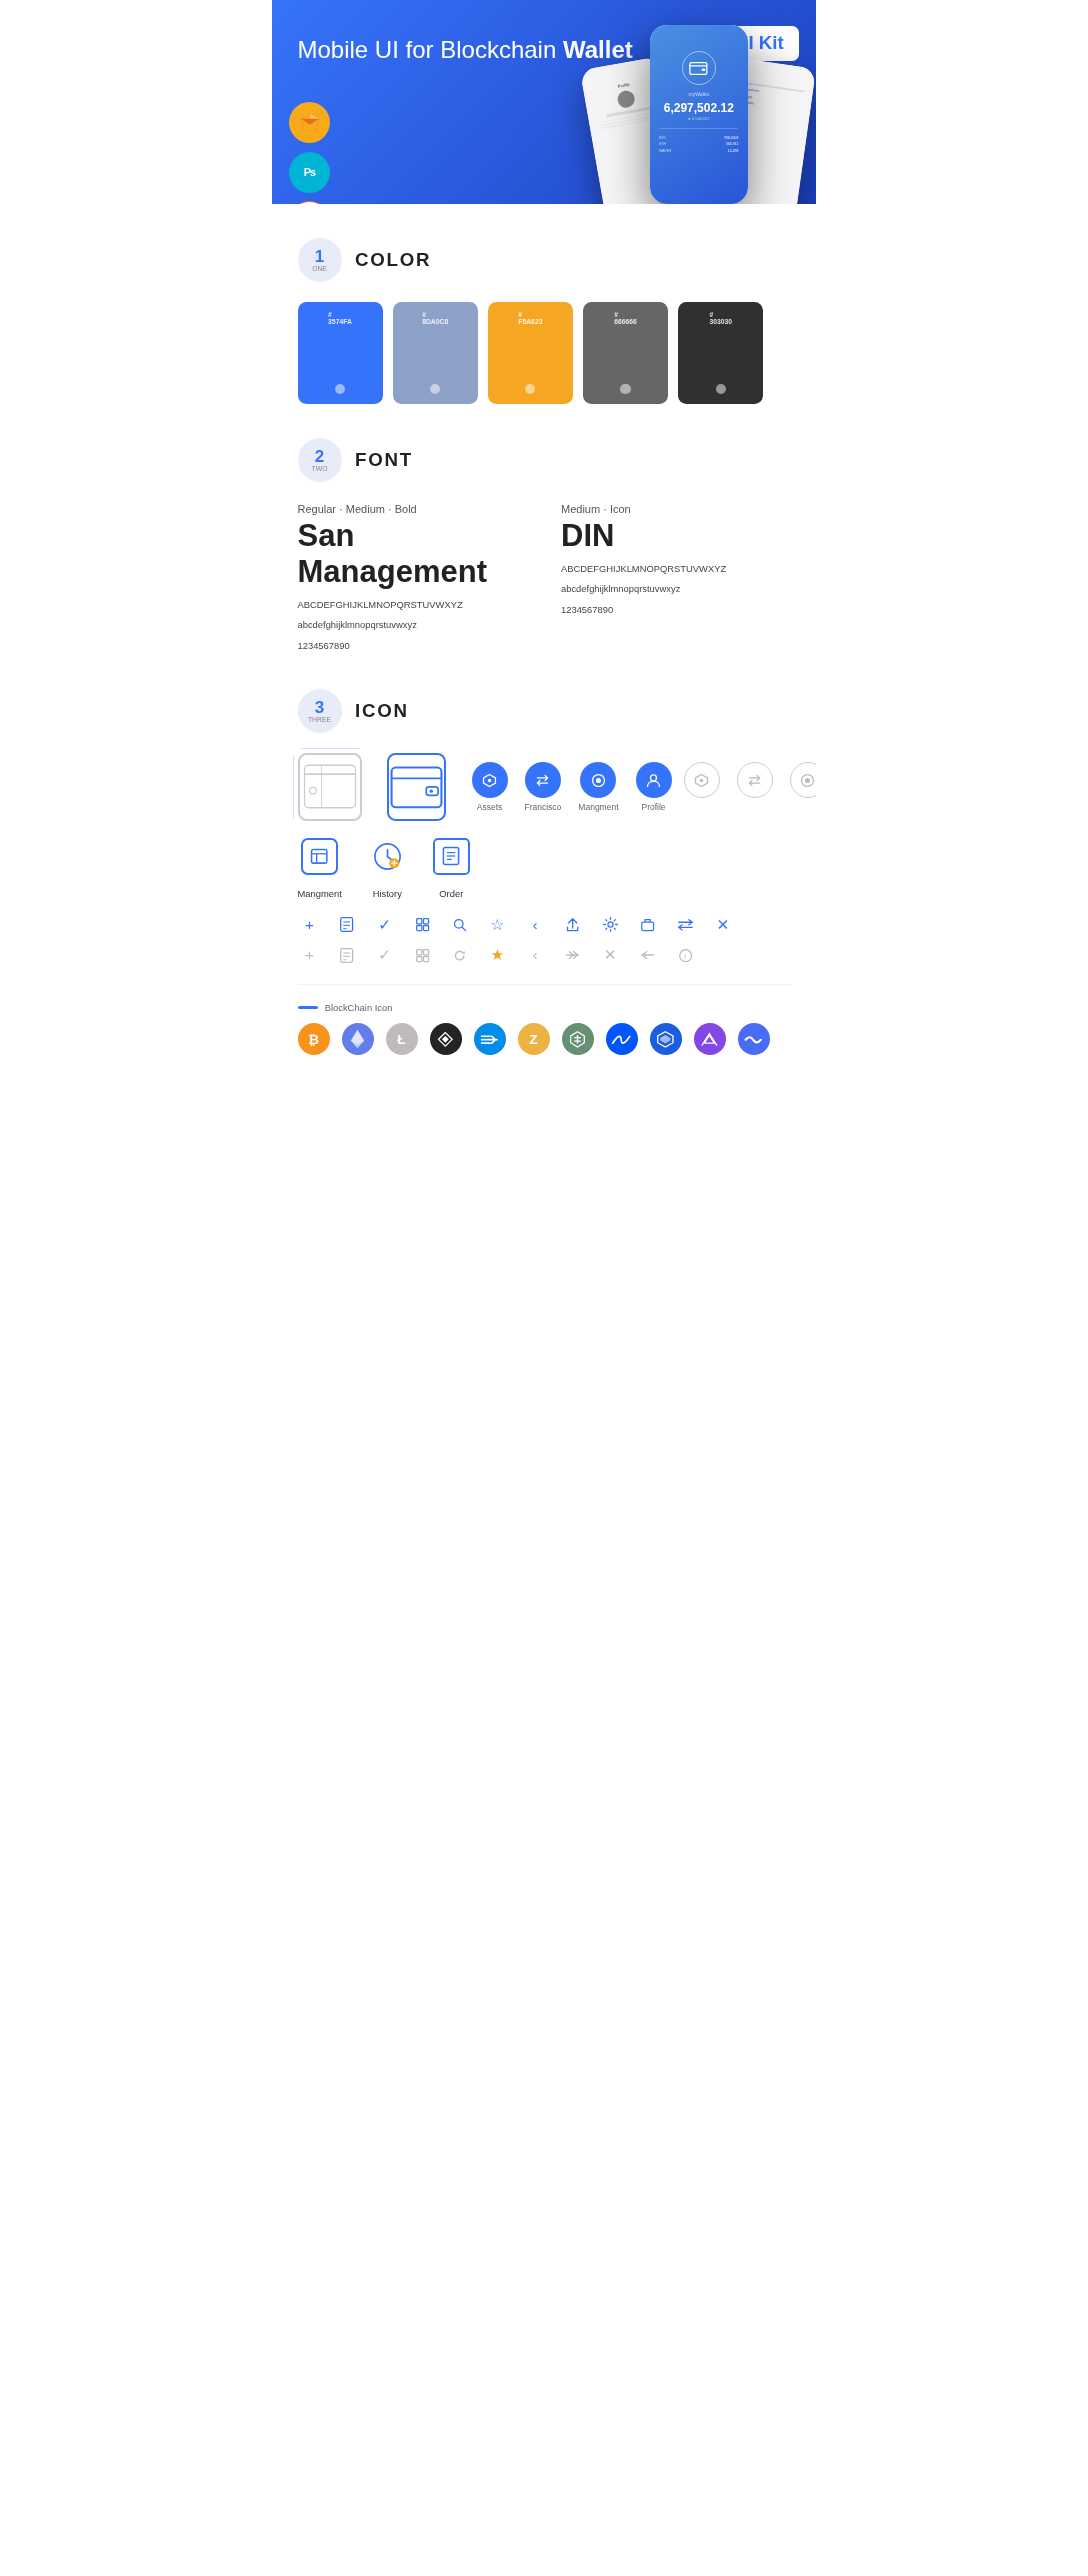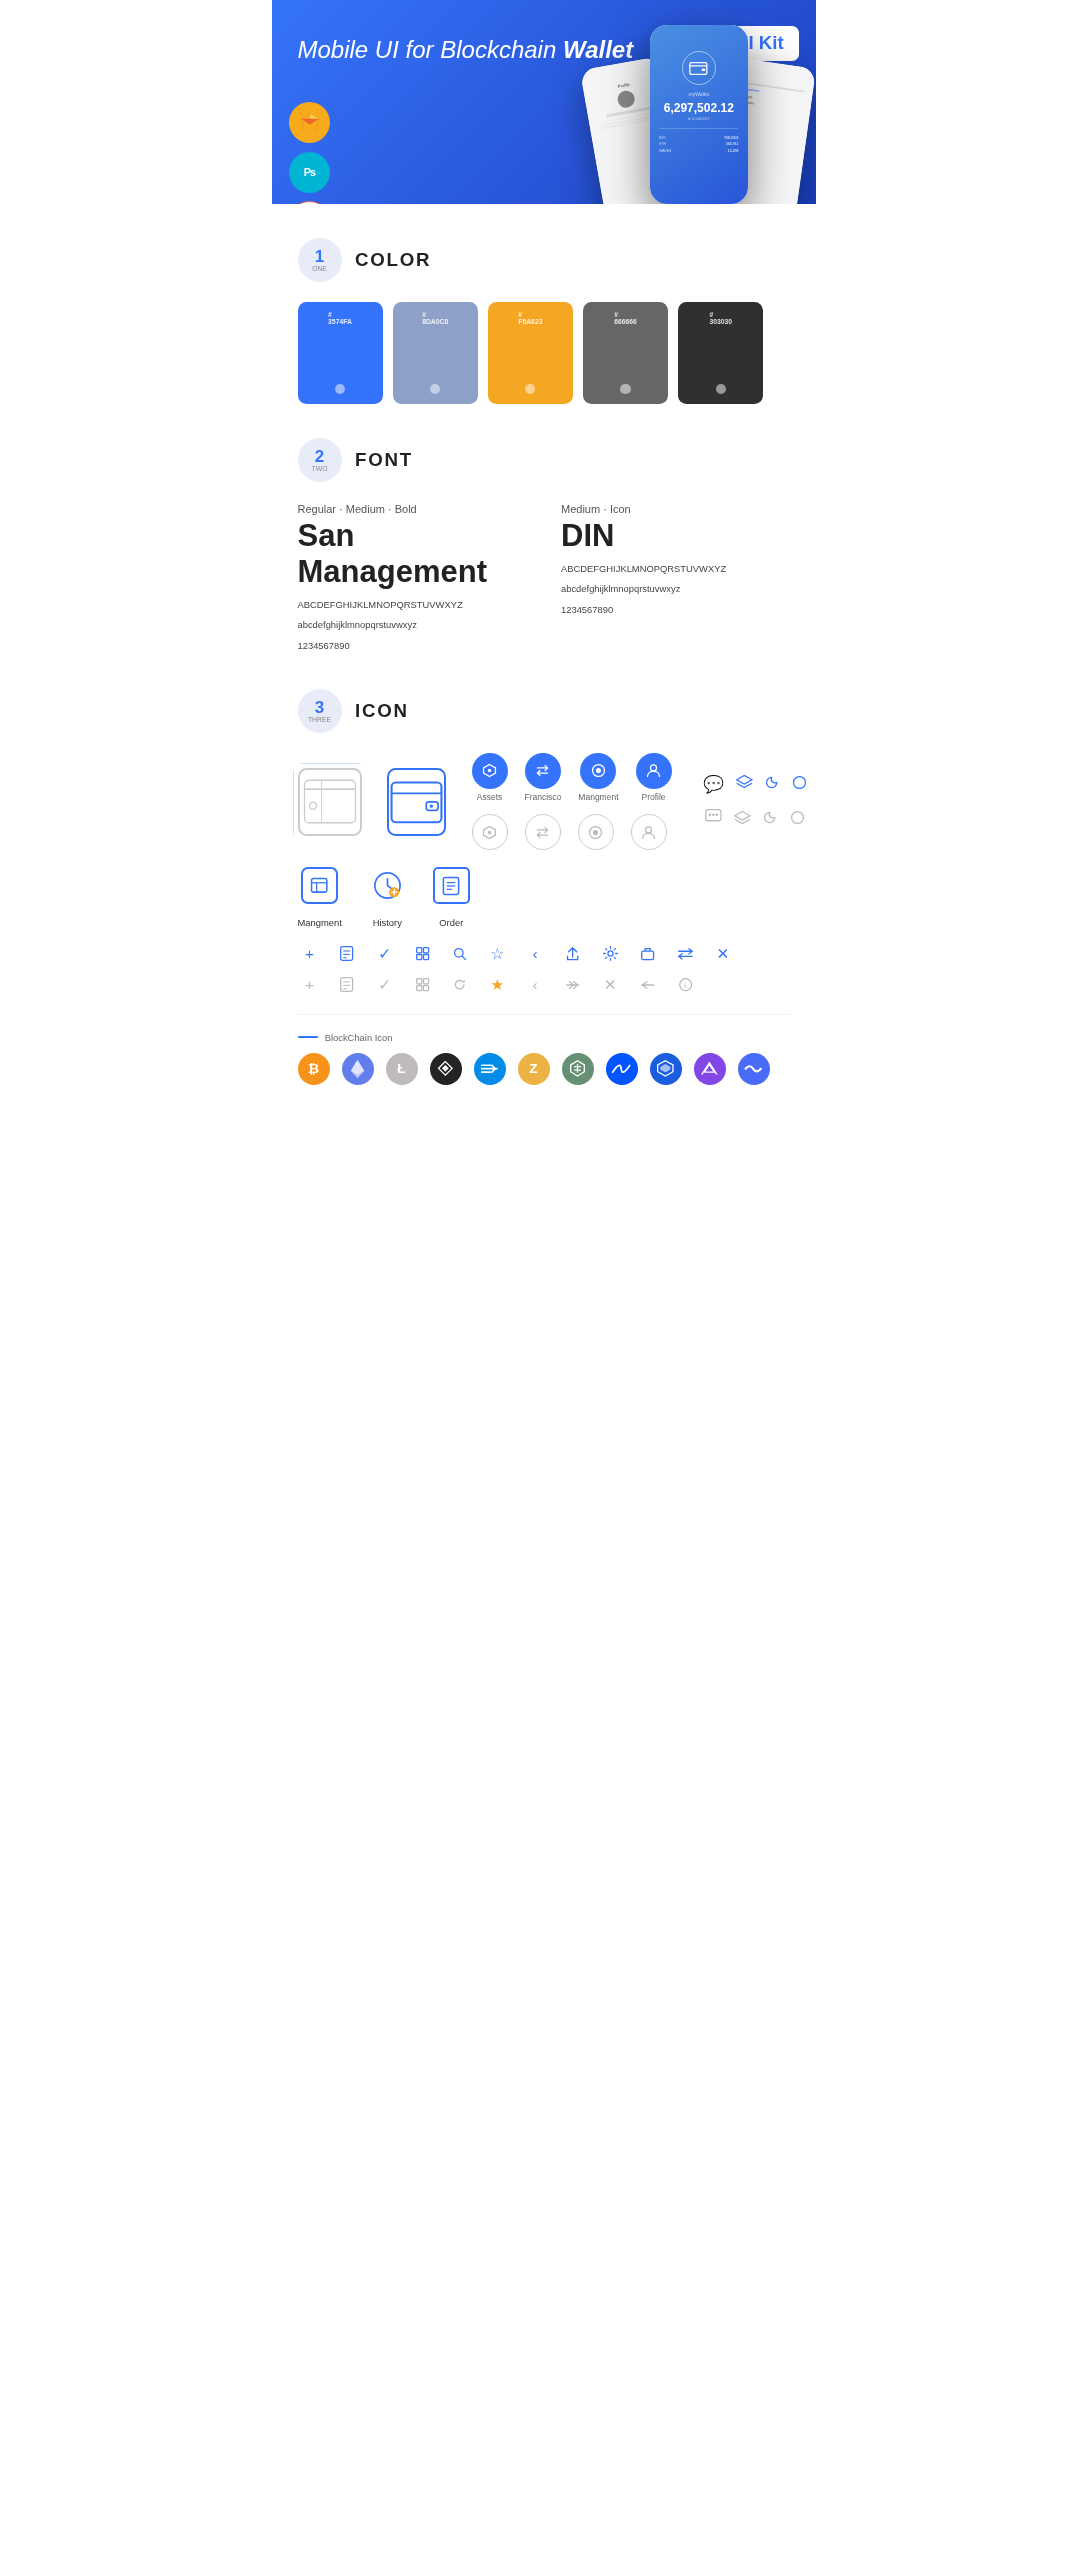--- a/index.html
+++ b/index.html
@@ -12,21 +12,20 @@
       position: relative;
       overflow: hidden;
       min-height: 204px;
     }
     .hero-title {
       color: #fff;
       font-size: 24px;
       font-weight: 400;
       margin-bottom: 8.5px;
       line-height: 1.3;
-      font-style: italic;
     }
     .hero-title strong { font-weight: 800; }
     .ui-kit-badge {
       position: absolute;
       top: 25.5px;
       right: 17px;
       background: #fff;
       color: #3574FA;
       font-size: 18.7px;
       font-weight: 800;
@@ -386,21 +385,21 @@
 
       <div style="width:77px; height:68px; border:2.1px solid #3574FA; border-radius:8.5px; background:#fff; display:flex; align-items:center; justify-content:center;">
         <svg width="55" height="47" viewBox="0 0 65 55">
           <rect x="3" y="5" width="59" height="47" rx="5" stroke="#3574FA" stroke-width="2.5" fill="none"></rect>
           <path d="M3 18 h59" stroke="#3574FA" stroke-width="2"></path>
           <rect x="44" y="28" width="14" height="10" rx="3" fill="none" stroke="#3574FA" stroke-width="2"></rect>
           <circle cx="50" cy="33" r="2" fill="#3574FA"></circle>
         </svg>
       </div>
 
-      <div style="display:flex; flex-direction:column; gap:12px;">
+      <div style="display:flex; gap:12px;">
         <div style="display:flex; gap:17px;">
 
           <div class="icon-named">
             <div style="width:36px;height:36px;border-radius:50%;background:#3574FA;display:flex;align-items:center;justify-content:center;">
               <svg width="17" height="17" viewBox="0 0 20 20">
                   <polygon points="10,3 17,7 17,13 10,17 3,13 3,7" stroke="white" stroke-width="1.5" fill="none"></polygon>
                   <circle cx="10" cy="10" r="2" fill="white"></circle>
                 </svg>
             </div>
             <span class="icon-named-label">Assets</span>

